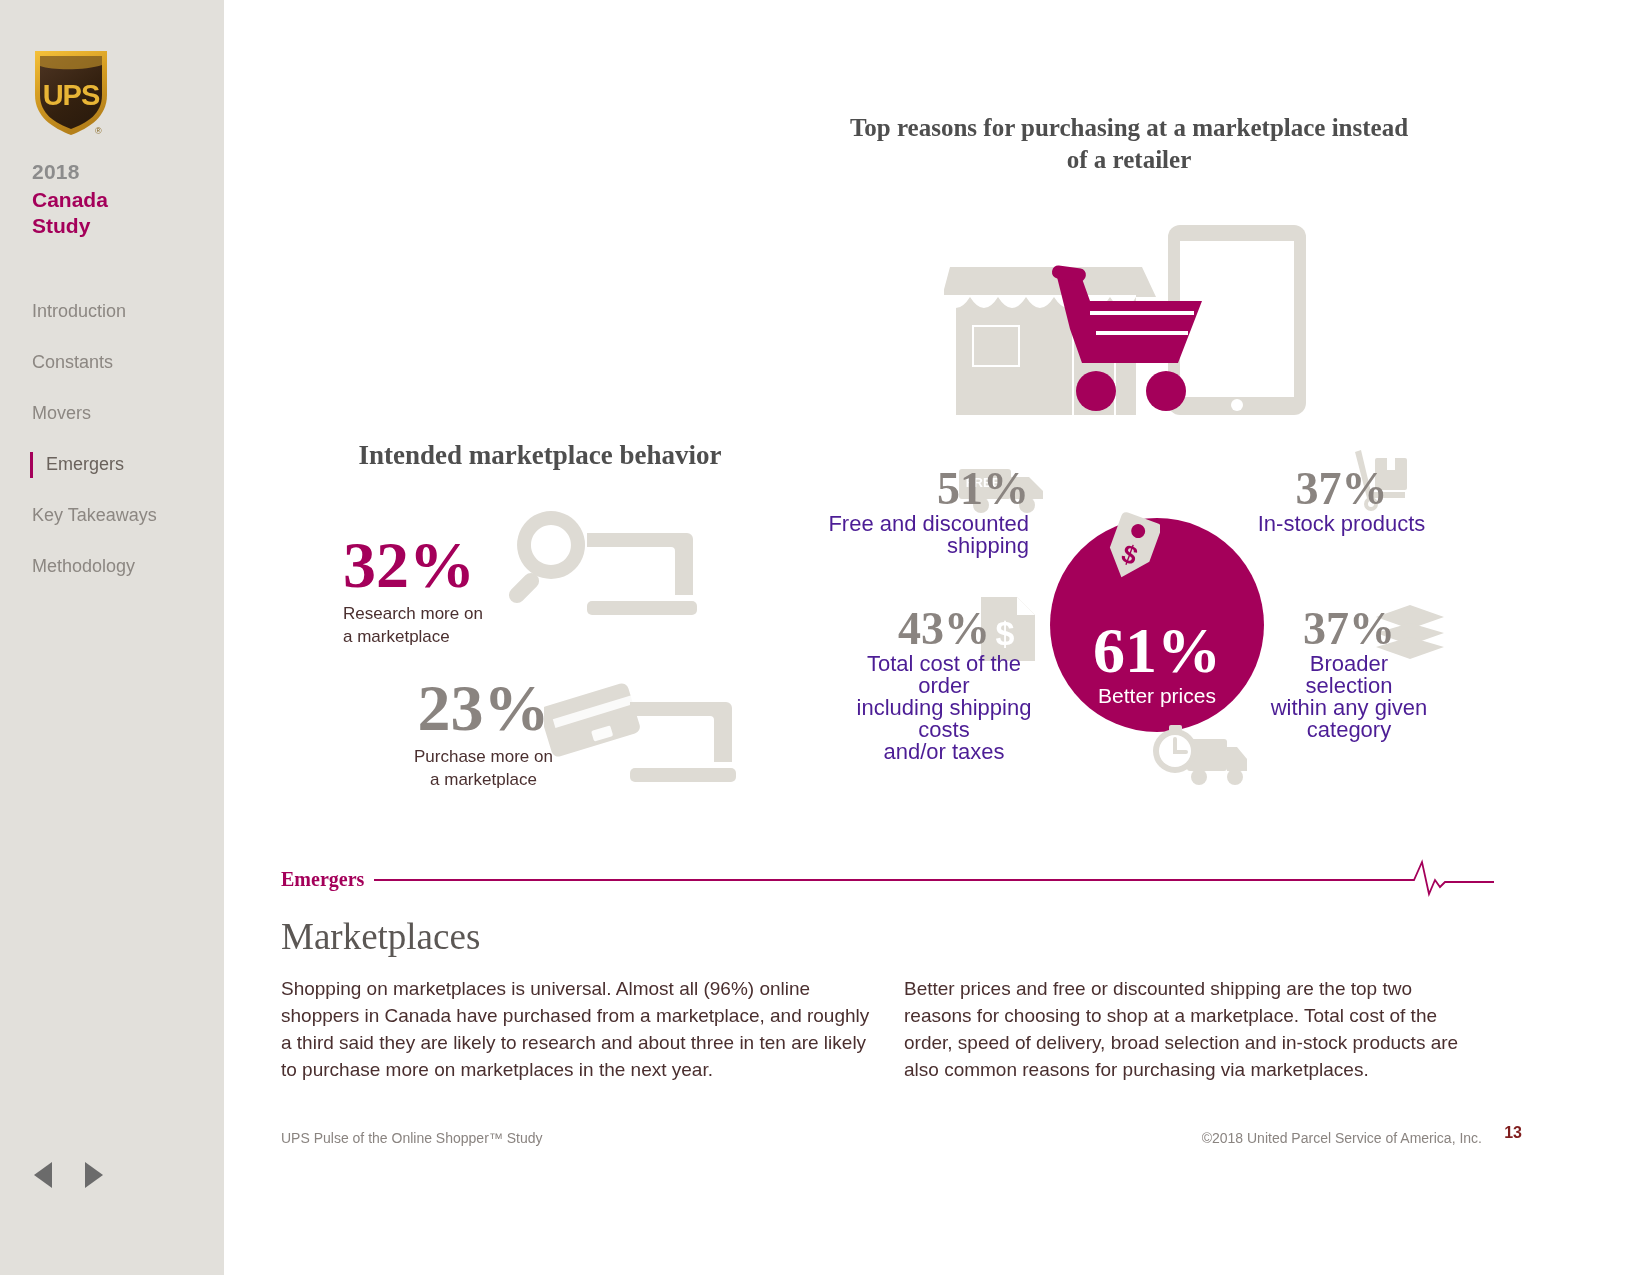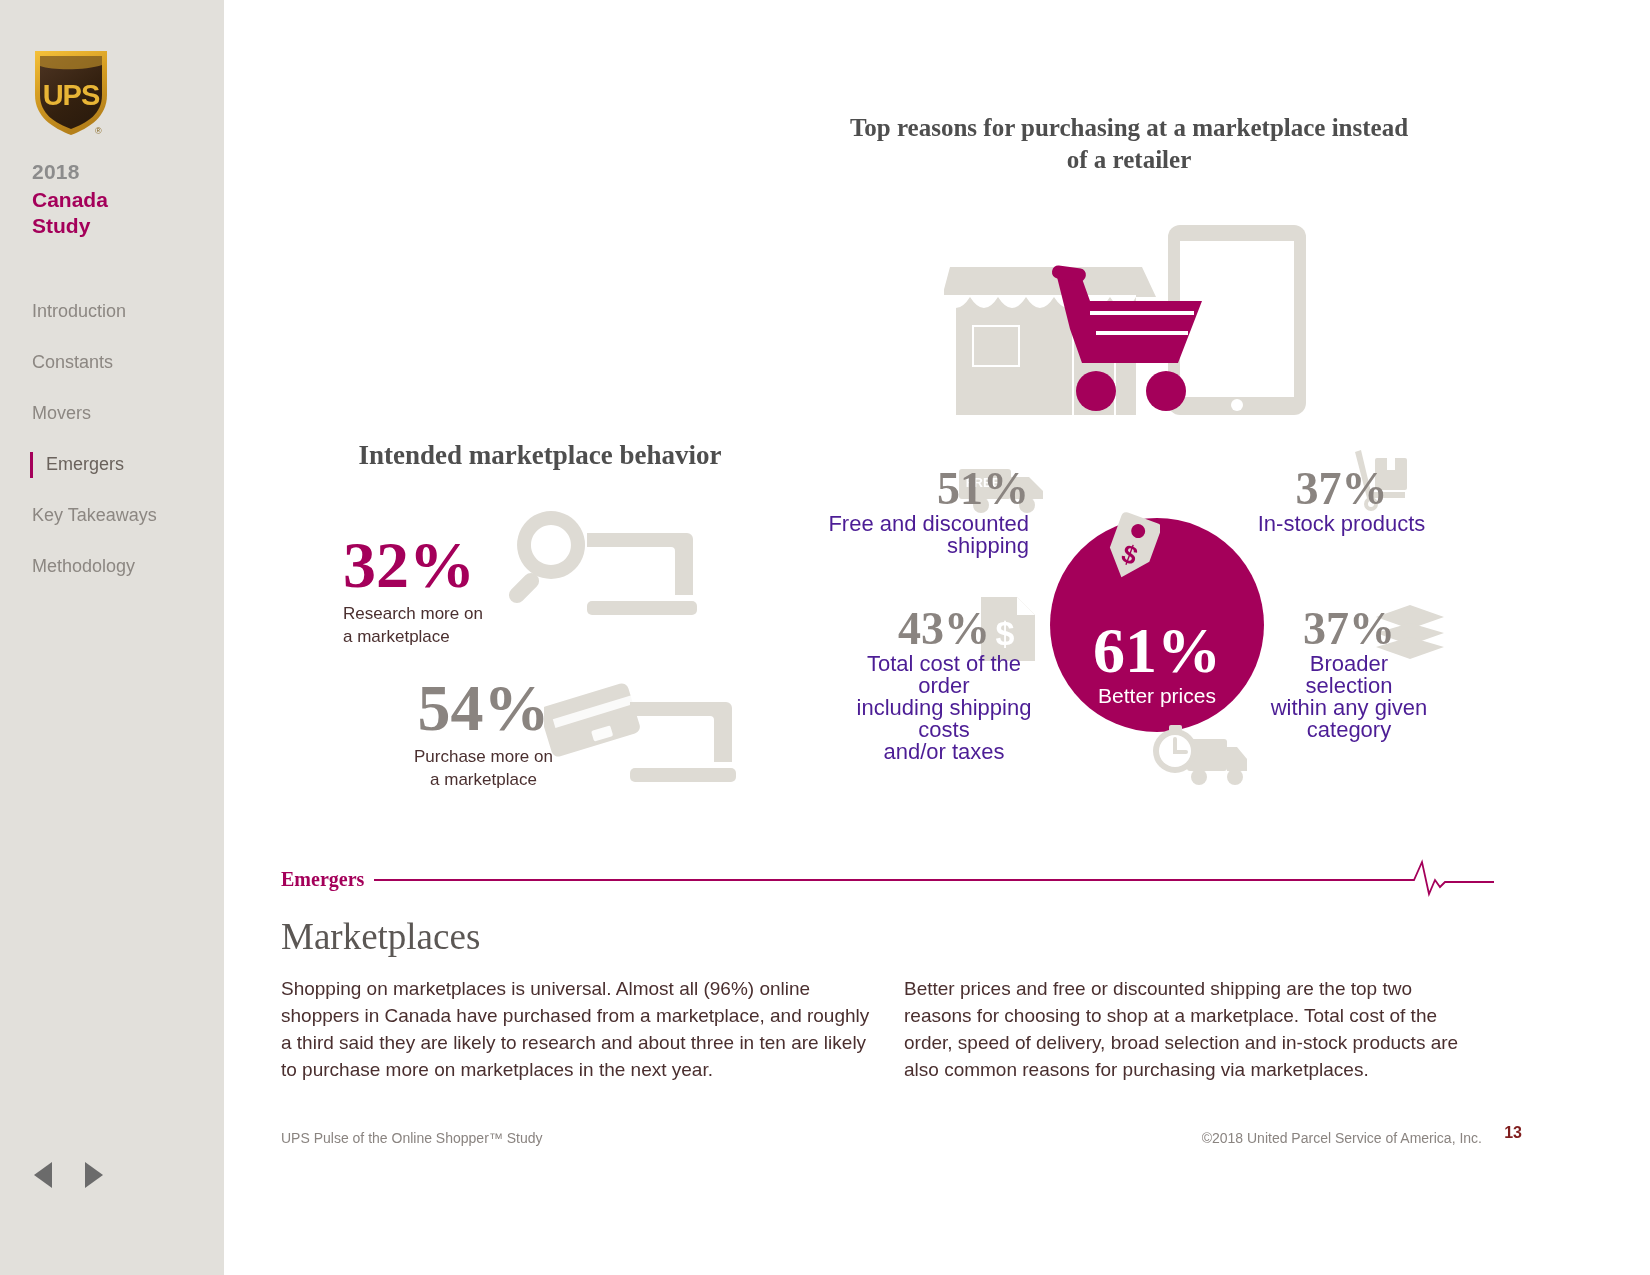--- a/index.html
+++ b/index.html
@@ -235,21 +235,21 @@
     <svg class="icon-search-laptop" viewBox="0 0 200 130">
       <g fill="#dedbd4">
         <path d="M52 6 a34 34 0 1 0 0.1 0 Z M52 20 a20 20 0 1 1 -0.1 0 Z"></path>
         <rect x="17" y="65" width="16" height="36" rx="8" transform="rotate(45 25 83)"></rect>
         <path d="M88 28 h100 a6 6 0 0 1 6 6 v56 h-18 V46 a4 4 0 0 0 -4 -4 H88 Z"></path>
         <rect x="88" y="96" width="110" height="14" rx="5"></rect>
       </g>
     </svg>
 
     <div class="beh-stat beh2">
-      <div class="num">54%</div>
+      <div class="num">23%</div>
       <div class="lbl">Purchase more on<br>a marketplace</div>
     </div>
 
     <svg class="icon-card-laptop" viewBox="0 0 195 125">
       <g fill="#dedbd4">
         <rect x="0" y="22" width="92" height="52" rx="7" transform="rotate(-17 46 48)"></rect>
         <rect x="8" y="34" width="90" height="9" transform="rotate(-17 53 38)" fill="#ffffff" opacity="0.85"></rect>
         <rect x="48" y="56" width="20" height="11" rx="2" transform="rotate(-17 58 61)" fill="#ffffff" opacity="0.9"></rect>
         <path d="M86 30 h96 a6 6 0 0 1 6 6 v54 h-18 V48 a4 4 0 0 0 -4 -4 H86 Z"></path>
         <rect x="86" y="96" width="106" height="14" rx="5"></rect>

